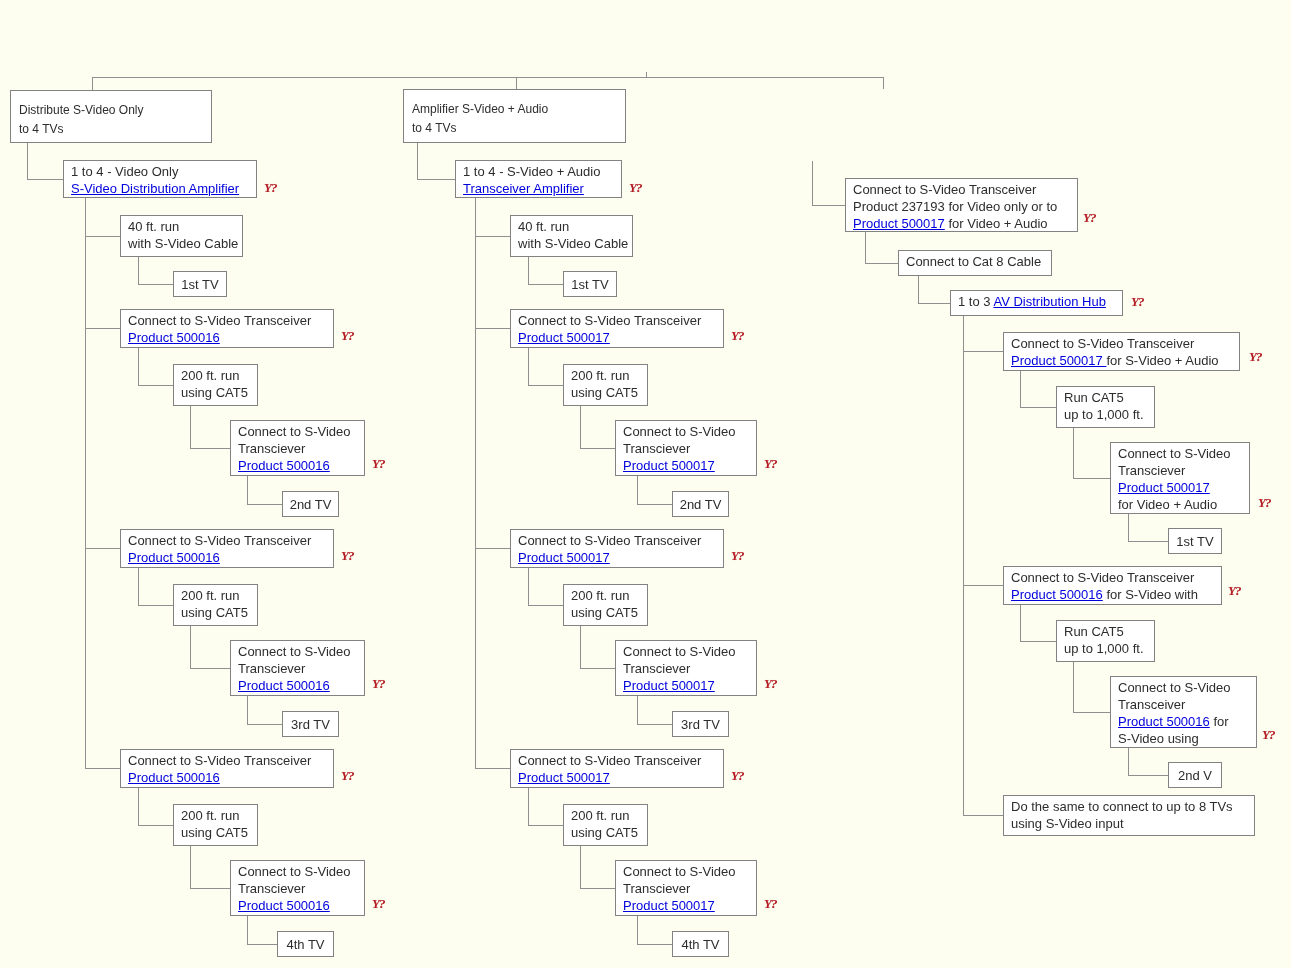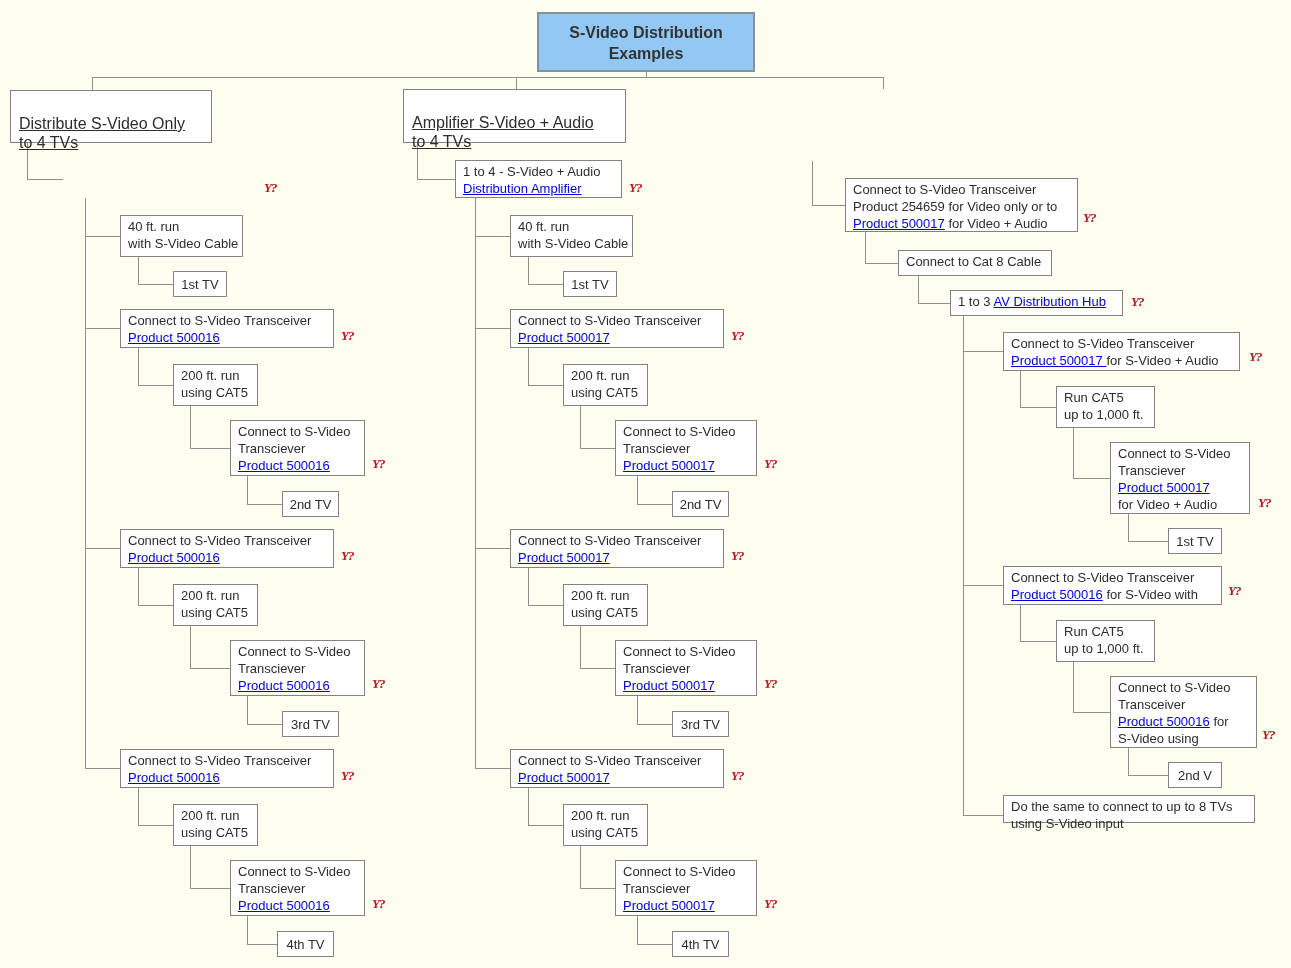--- a/index.html
+++ b/index.html
@@ -7,21 +7,21 @@
     position:relative;width:1291px;height:968px;background:#fdfdf0;
     font-family:"Liberation Sans","DejaVu Sans",sans-serif;overflow:hidden;
   }
   .connector{position:absolute;background:#8f8f8f;}
   .node{
     position:absolute;box-sizing:border-box;background:#ffffff;
     border:1px solid #828282;color:#2d2d2d;font-size:13px;line-height:17px;
     padding:2px 7px;
   }
   .node .line{white-space:nowrap;}
-  .node.header{font-size:16px;line-height:19px;padding:23px 8px;text-decoration:underline;}
+  .node.header{font-size:12px;line-height:19px;padding:10px 8px;}
   .node.small{text-align:center;padding:4px 2px;}
   .node.title{
     background:#93c8f5;border:2px solid #85919f;text-align:center;
     font-weight:bold;font-size:16px;line-height:21px;color:#333333;
     padding:8px 4px;
   }
   .link{color:#0000dd;text-decoration:underline;cursor:pointer;}
   .yahoo-icon{
     position:absolute;color:#b51f24;
     font-family:"Liberation Serif","DejaVu Serif",serif;
@@ -108,32 +108,32 @@
     <div class="connector" style="left: 1073px; top: 428px; width: 1px; height: 50px;"></div>
     <div class="connector" style="left: 1073px; top: 478px; width: 37px; height: 1px;"></div>
     <div class="connector" style="left: 1128px; top: 514px; width: 1px; height: 27px;"></div>
     <div class="connector" style="left: 1128px; top: 541px; width: 40px; height: 1px;"></div>
     <div class="connector" style="left: 1020px; top: 605px; width: 1px; height: 36px;"></div>
     <div class="connector" style="left: 1020px; top: 641px; width: 36px; height: 1px;"></div>
     <div class="connector" style="left: 1073px; top: 662px; width: 1px; height: 50px;"></div>
     <div class="connector" style="left: 1073px; top: 712px; width: 37px; height: 1px;"></div>
     <div class="connector" style="left: 1128px; top: 748px; width: 1px; height: 27px;"></div>
     <div class="connector" style="left: 1128px; top: 775px; width: 40px; height: 1px;"></div>
-    <div class="node title" style="left: 537px; top: 12px; width: 218px; height: 60px;">
-      <div class="line"><span>S-Video Distribution</span></div>
-      <div class="line"><span>Examples</span></div>
-    </div>
     <div class="node header" style="left: 10px; top: 90px; width: 202px; height: 53px;">
       <div class="line"><span>Distribute S-Video Only</span></div>
       <div class="line"><span>to 4 TVs</span></div>
     </div>
     <div class="node header" style="left: 403px; top: 89px; width: 223px; height: 54px;">
       <div class="line"><span>Amplifier S-Video + Audio</span></div>
       <div class="line"><span>to 4 TVs</span></div>
     </div>
+    <div class="node normal" style="left: 63px; top: 160px; width: 194px; height: 38px;">
+      <div class="line"><span>1 to 4 - Video Only</span></div>
+      <div class="line"><span class="link">S-Video Distribution Amplifier</span></div>
+    </div>
     <div class="node normal" style="left: 120px; top: 215px; width: 123px; height: 42px;">
       <div class="line"><span>40 ft. run</span></div>
       <div class="line"><span>with S-Video Cable</span></div>
     </div>
     <div class="node small" style="left: 173px; top: 271px; width: 54px; height: 26px;">
       <div class="line"><span>1st TV</span></div>
     </div>
     <div class="node normal" style="left: 120px; top: 309px; width: 214px; height: 39px;">
       <div class="line"><span>Connect to S-Video Transceiver</span></div>
       <div class="line"><span class="link">Product 500016</span></div>
@@ -177,21 +177,21 @@
     <div class="node normal" style="left: 230px; top: 860px; width: 135px; height: 56px;">
       <div class="line"><span>Connect to S-Video</span></div>
       <div class="line"><span>Transciever</span></div>
       <div class="line"><span class="link">Product 500016</span></div>
     </div>
     <div class="node small" style="left: 277px; top: 931px; width: 57px; height: 26px;">
       <div class="line"><span>4th TV</span></div>
     </div>
     <div class="node normal" style="left: 455px; top: 160px; width: 167px; height: 38px;">
       <div class="line"><span>1 to 4 - S-Video + Audio</span></div>
-      <div class="line"><span class="link">Distribution Amplifier</span></div>
+      <div class="line"><span class="link">Transceiver Amplifier</span></div>
     </div>
     <div class="node normal" style="left: 510px; top: 215px; width: 123px; height: 42px;">
       <div class="line"><span>40 ft. run</span></div>
       <div class="line"><span>with S-Video Cable</span></div>
     </div>
     <div class="node small" style="left: 563px; top: 271px; width: 54px; height: 26px;">
       <div class="line"><span>1st TV</span></div>
     </div>
     <div class="node normal" style="left: 510px; top: 309px; width: 214px; height: 39px;">
       <div class="line"><span>Connect to S-Video Transceiver</span></div>
@@ -236,21 +236,21 @@
     <div class="node normal" style="left: 615px; top: 860px; width: 142px; height: 56px;">
       <div class="line"><span>Connect to S-Video</span></div>
       <div class="line"><span>Transciever</span></div>
       <div class="line"><span class="link">Product 500017</span></div>
     </div>
     <div class="node small" style="left: 672px; top: 931px; width: 57px; height: 26px;">
       <div class="line"><span>4th TV</span></div>
     </div>
     <div class="node normal" style="left: 845px; top: 178px; width: 233px; height: 54px;">
       <div class="line"><span>Connect to S-Video Transceiver</span></div>
-      <div class="line"><span>Product 254659 for Video only or to</span></div>
+      <div class="line"><span>Product 237193 for Video only or to</span></div>
       <div class="line"><span class="link">Product 500017</span><span> for Video + Audio</span></div>
     </div>
     <div class="node normal" style="left: 898px; top: 250px; width: 154px; height: 26px;">
       <div class="line"><span>Connect to Cat 8 Cable</span></div>
     </div>
     <div class="node normal" style="left: 950px; top: 290px; width: 173px; height: 26px;">
       <div class="line"><span>1 to 3 </span><span class="link">AV Distribution Hub</span></div>
     </div>
     <div class="node normal" style="left: 1003px; top: 332px; width: 237px; height: 39px;">
       <div class="line"><span>Connect to S-Video Transceiver</span></div>
@@ -279,21 +279,21 @@
     </div>
     <div class="node normal" style="left: 1110px; top: 676px; width: 147px; height: 72px;">
       <div class="line"><span>Connect to S-Video</span></div>
       <div class="line"><span>Transceiver</span></div>
       <div class="line"><span class="link">Product 500016</span><span> for</span></div>
       <div class="line"><span>S-Video using</span></div>
     </div>
     <div class="node small" style="left: 1168px; top: 762px; width: 54px; height: 26px;">
       <div class="line"><span>2nd V</span></div>
     </div>
-    <div class="node normal" style="left: 1003px; top: 795px; width: 252px; height: 28px;">
+    <div class="node normal" style="left: 1003px; top: 795px; width: 252px; height: 41px;">
       <div class="line"><span>Do the same to connect to up to 8 TVs</span></div>
       <div class="line"><span>using S-Video input</span></div>
     </div>
     <div class="yahoo-icon" style="left: 264px; top: 181px;">Y?</div>
     <div class="yahoo-icon" style="left: 341px; top: 329px;">Y?</div>
     <div class="yahoo-icon" style="left: 372px; top: 457px;">Y?</div>
     <div class="yahoo-icon" style="left: 341px; top: 549px;">Y?</div>
     <div class="yahoo-icon" style="left: 372px; top: 677px;">Y?</div>
     <div class="yahoo-icon" style="left: 341px; top: 769px;">Y?</div>
     <div class="yahoo-icon" style="left: 372px; top: 897px;">Y?</div>

